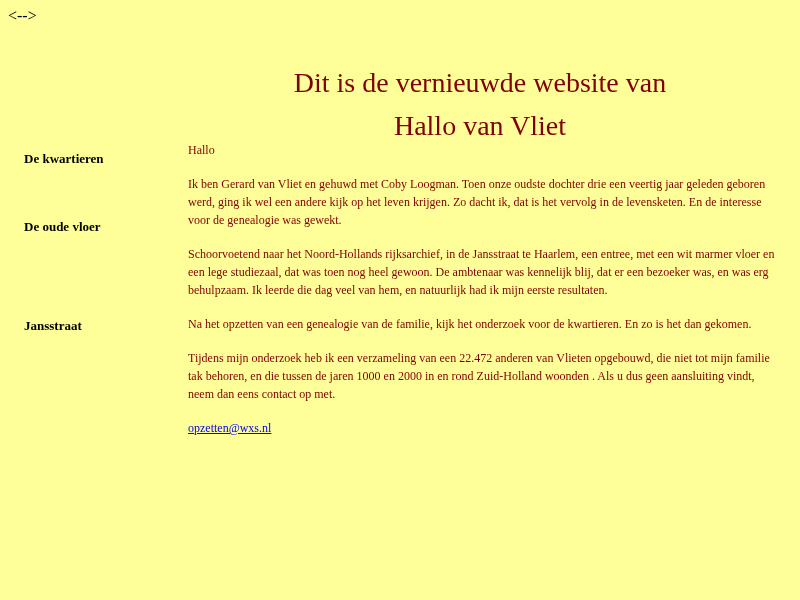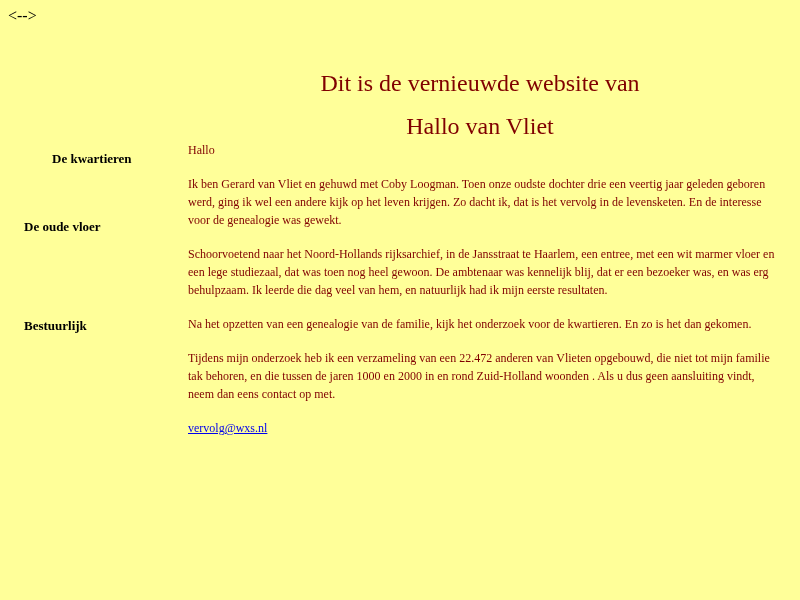--- a/index.html
+++ b/index.html
@@ -21,21 +21,21 @@
       font-size: 16px;
       color: #000000;
       line-height: 18px;
     }
     .heading {
       position: absolute;
       left: 180px;
       width: 600px;
       text-align: center;
       color: #800000;
-      font-size: 24px;
+      font-size: 28px;
       line-height: 28px;
     }
     .heading.h1 { top: 69px; }
     .heading.h2 { top: 112px; }
     .sidebar {
       position: absolute;
       left: 24px;
       top: 0;
     }
     .side-item {
@@ -67,25 +67,25 @@
   </style>
 </head>
 <body>
 
 <div class="topmark">&lt;--&gt;</div>
 
 <div class="heading h1">Dit is de vernieuwde website van</div>
 <div class="heading h2">Hallo van Vliet</div>
 
 <nav class="sidebar">
-  <div class="side-item" style="top:151px;margin-left:28px;">De kwartieren</div>
+  <div class="side-item" style="top:151px;">De kwartieren</div>
   <div class="side-item" style="top:219px;">De oude vloer</div>
-  <div class="side-item" style="top:318px;">Bestuurlijk</div>
+  <div class="side-item" style="top:318px;">Jansstraat</div>
 </nav>
 
 <main class="main">
   <p>Hallo</p>
   <p>Ik ben Gerard van Vliet en gehuwd met Coby Loogman. Toen onze oudste dochter drie een veertig jaar geleden geboren werd, ging ik wel een andere kijk op het leven krijgen. Zo dacht ik, dat is het vervolg in de levensketen. En de interesse voor de genealogie was gewekt.</p>
   <p>Schoorvoetend naar het Noord-Hollands rijksarchief, in de Jansstraat te Haarlem, een entree, met een wit marmer vloer en een lege studiezaal, dat was toen nog heel gewoon. De ambtenaar was kennelijk blij, dat er een bezoeker was, en was erg behulpzaam. Ik leerde die dag veel van hem, en natuurlijk had ik mijn eerste resultaten.</p>
   <p>Na het opzetten van een genealogie van de familie, kijk het onderzoek voor de kwartieren. En zo is het dan gekomen.</p>
   <p>Tijdens mijn onderzoek heb ik een verzameling van een 22.472 anderen van Vlieten opgebouwd, die niet tot mijn familie tak behoren, en die tussen de jaren 1000 en 2000 in en rond Zuid-Holland woonden . Als u dus geen aansluiting vindt, neem dan eens contact op met.</p>
-  <p><a href="#">vervolg@wxs.nl</a></p>
+  <p><a href="#">opzetten@wxs.nl</a></p>
 </main>
 
 </body></html>

